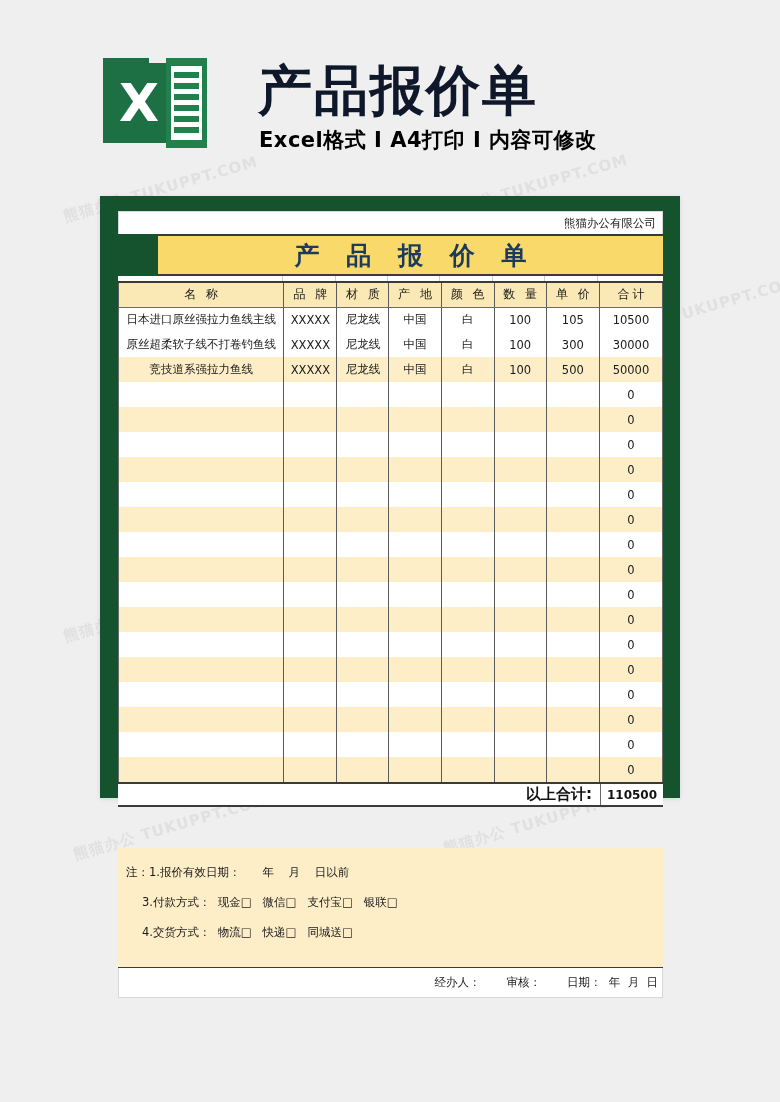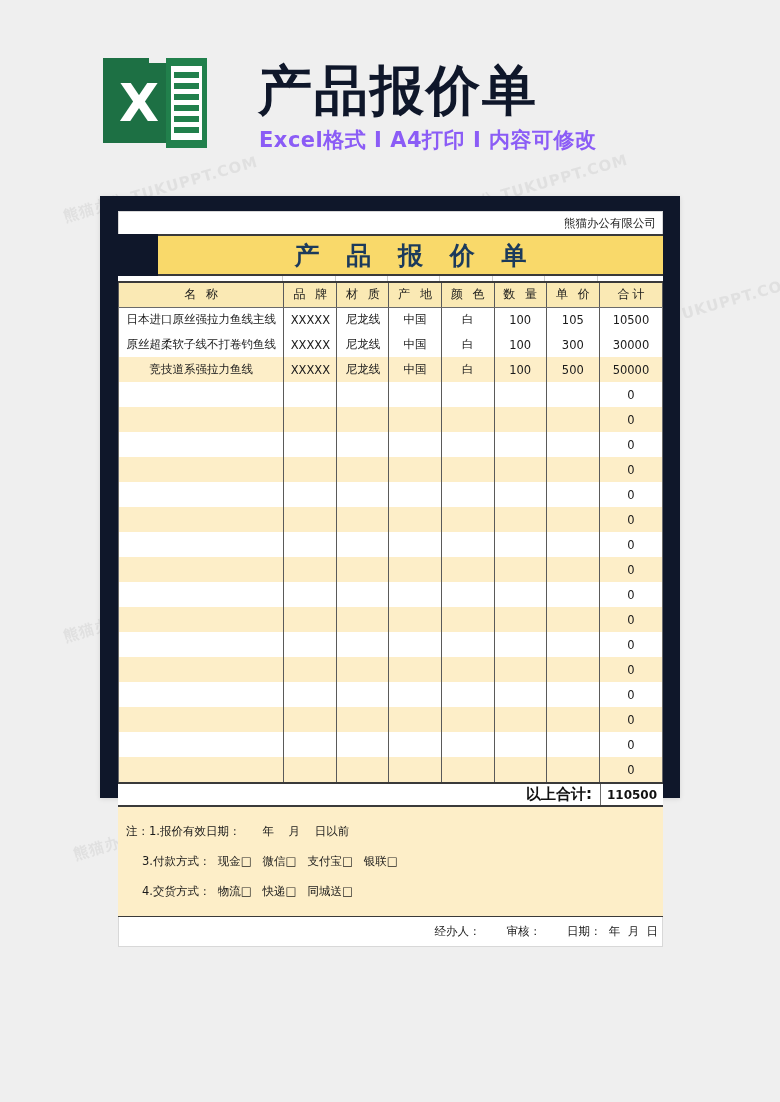--- a/index.html
+++ b/index.html
@@ -84,21 +84,21 @@
     letter-spacing: 2px;
     font-family: "DejaVu Sans", "Liberation Sans", sans-serif;
     white-space: nowrap;
   }
   .banner-sub {
     position: absolute;
     left: 259px;
     top: 126px;
     font-size: 21px;
     font-weight: bold;
-    color: #8b5cf6;
+    color: #000000;
     letter-spacing: 0.5px;
     white-space: nowrap;
   }
 
   
   .wm {
     position: absolute;
     color: rgba(150,150,150,0.16);
     font-size: 15px;
     font-weight: bold;
@@ -108,21 +108,21 @@
     letter-spacing: 1px;
   }
 
   
   .sheet {
     position: absolute;
     left: 100px;
     top: 196px;
     width: 580px;
     height: 602px;
-    background: #0f172a;
+    background: #14532d;
     box-shadow: 0 1px 5px rgba(0,0,0,0.10);
   }
 
   .doc-inner {
     position: absolute;
     left: 18px;
     top: 15px;
     width: 545px;
   }
 
@@ -240,22 +240,23 @@
     font-size: 12px;
     font-weight: bold;
     color: #111;
     box-sizing: border-box;
   }
 
   
   .notes {
     background: #fdeec8;
     border-bottom: 1px solid #3a3a3a;
-    padding: 9px 0 10px 8px;
-    box-sizing: border-box;
+    padding: 9px 0 20px 8px;
+    box-sizing: border-box;
+    margin-top: 41px;
   }
   .notes .nline {
     font-size: 11.5px;
     color: #1a1a1a;
     height: 30px;
     line-height: 30px;
     white-space: pre;
   }
   .notes .nline.indent { padding-left: 16px; }
 

